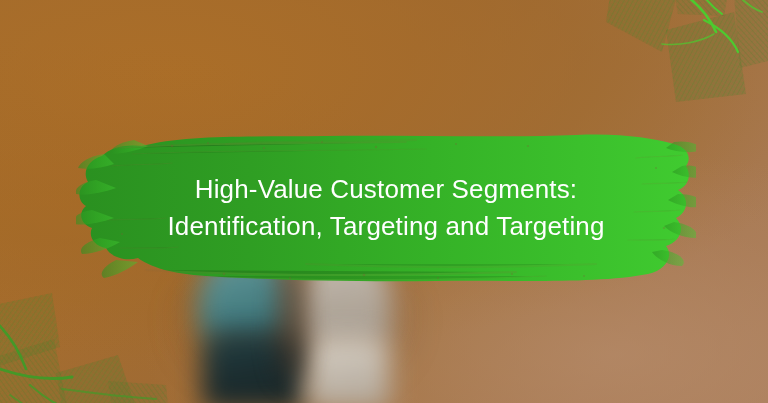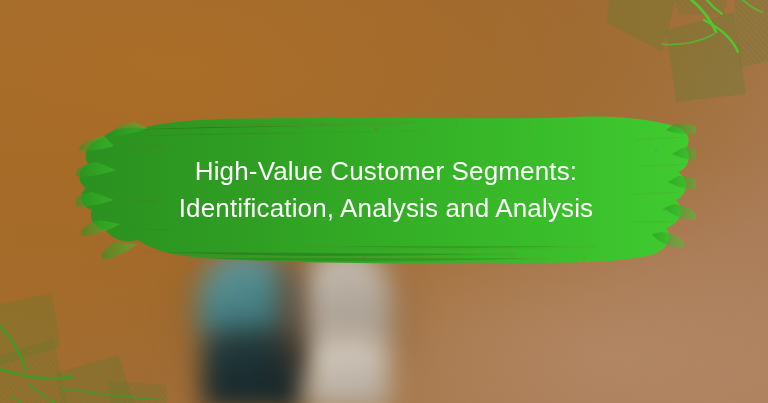--- a/index.html
+++ b/index.html
@@ -98,21 +98,21 @@
   
   .mesh-group { position: absolute; inset: 0; pointer-events: none; }
   .mesh-svg { position: absolute; }
   .mesh-tr { right: -6px; top: -14px; }
   .mesh-bl { left: -10px; bottom: -12px; }
 
   
   .banner-wrap {
     position: absolute;
     left: 76px;
-    top: 106px;
+    top: 124px;
     width: 620px;
     height: 168px;
   }
   .banner-svg {
     position: absolute;
     inset: 0;
     width: 100%;
     height: 100%;
   }
   .banner-text {
@@ -302,17 +302,17 @@
         <circle cx="436" cy="150" r="1.1"></circle>
         <circle cx="508" cy="152" r="1"></circle>
         <circle cx="46" cy="110" r="1"></circle>
         <circle cx="580" cy="44" r="1"></circle>
         <circle cx="588" cy="104" r="1.1"></circle>
       </g>
     </svg>
 
     <div class="banner-text">
       <div class="title-line">High-Value Customer Segments:</div>
-      <div class="title-line">Identification, Analysis and Analysis</div>
+      <div class="title-line">Identification, Targeting and Targeting</div>
     </div>
   </div>
 
 </div>
 
 </body></html>

